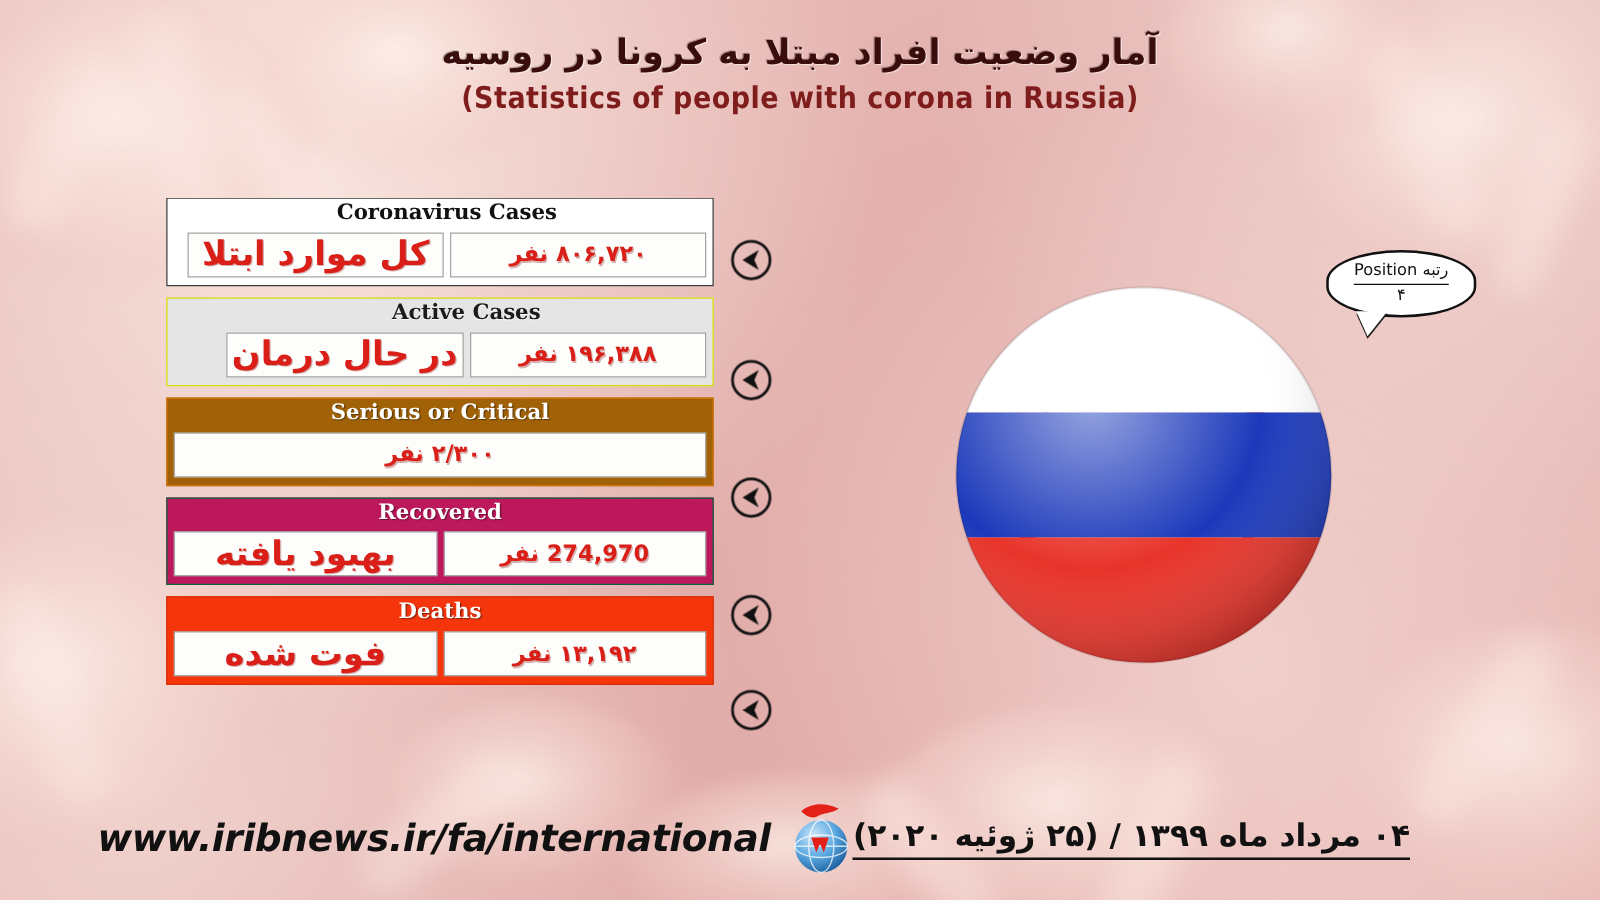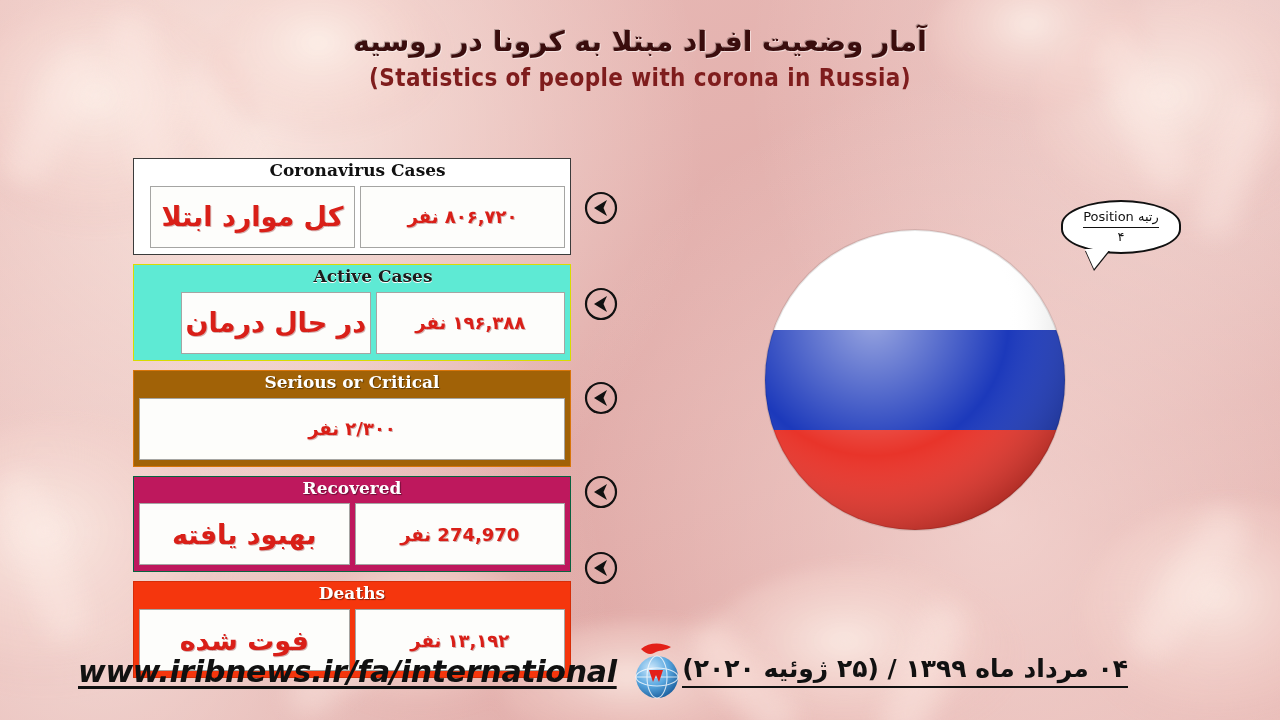--- a/index.html
+++ b/index.html
@@ -41,32 +41,32 @@
   .card{margin-bottom:9px;padding:0;border:1px solid rgba(0,0,0,.25);box-sizing:border-box;}
   .card .hdr{
     text-align:center;font-size:17px;font-weight:bold;direction:ltr;
     padding:3px 0 2px;line-height:1.05;
     font-family:"DejaVu Serif","Liberation Serif",serif;
   }
   .card .body{display:flex;flex-direction:row-reverse;gap:5px;padding:4px 5px 6px;box-sizing:border-box;}
   .cell{
     flex:1;background:#fdfdfb;border:1px solid rgba(0,0,0,.35);
     display:flex;align-items:center;justify-content:center;
-    height:62px;box-sizing:border-box;
+    height:36px;box-sizing:border-box;
   }
   .cell span{
     font-size:27px;font-weight:bold;color:#d91f18;direction:rtl;white-space:nowrap;
     text-shadow:1px 1px 0 rgba(120,0,0,.30);
   }
   .cell.value span{font-size:18px;}
 
   
   .card.c-total{background:#ffffff;border-color:#3b3b3b;padding-left:11px;}
   .card.c-total .hdr{color:#111;}
-  .card.c-active{background:#5eead4;border-color:#d8dc00;padding-left:42px;}
+  .card.c-active{background:#e5e5e5;border-color:#d8dc00;padding-left:42px;}
   .card.c-active .hdr{color:#1b1b1b;text-shadow:0 1px 0 #fff;}
   .card.c-serious{background:#a16207;border-color:#d8750a;}
   .card.c-serious .hdr{color:#fff;text-shadow:1px 1px 1px rgba(0,0,0,.45);}
   .card.c-recovered{background:#be185d;border-color:#086340;}
   .card.c-recovered .hdr{color:#fff;text-shadow:1px 1px 1px rgba(0,0,0,.45);}
   .card.c-deaths{background:#f5360d;border-color:#d62d08;}
   .card.c-deaths .hdr{color:#fff;text-shadow:1px 1px 1px rgba(0,0,0,.45);}
 
   
   .arrows{position:absolute;left:578px;top:158px;width:46px;z-index:6;}
@@ -89,21 +89,21 @@
     position:absolute;left:22px;bottom:-17px;width:0;height:0;
     border-left:9px solid transparent;border-right:16px solid transparent;
     border-top:20px solid #fff;filter:drop-shadow(0 2px 0 #111);
   }
 
   
   .footer-left{position:absolute;left:78px;bottom:18px;display:flex;align-items:center;gap:10px;z-index:7;}
   .globe{width:60px;height:62px;flex:0 0 auto;}
   .site{
     font-size:30px;font-weight:bold;font-style:italic;color:#111;direction:ltr;
-    text-decoration:underline;text-underline-offset:4px;text-decoration-thickness:3px;
+    text-underline-offset:4px;text-decoration-thickness:3px;
     letter-spacing:-.3px;
   }
   .footer-right{
     position:absolute;right:152px;bottom:32px;z-index:7;direction:rtl;
     font-size:25px;font-weight:bold;color:#111;white-space:nowrap;
     border-bottom:2px solid #111;padding-bottom:3px;
   }
 </style>
 </head>
 <body>

